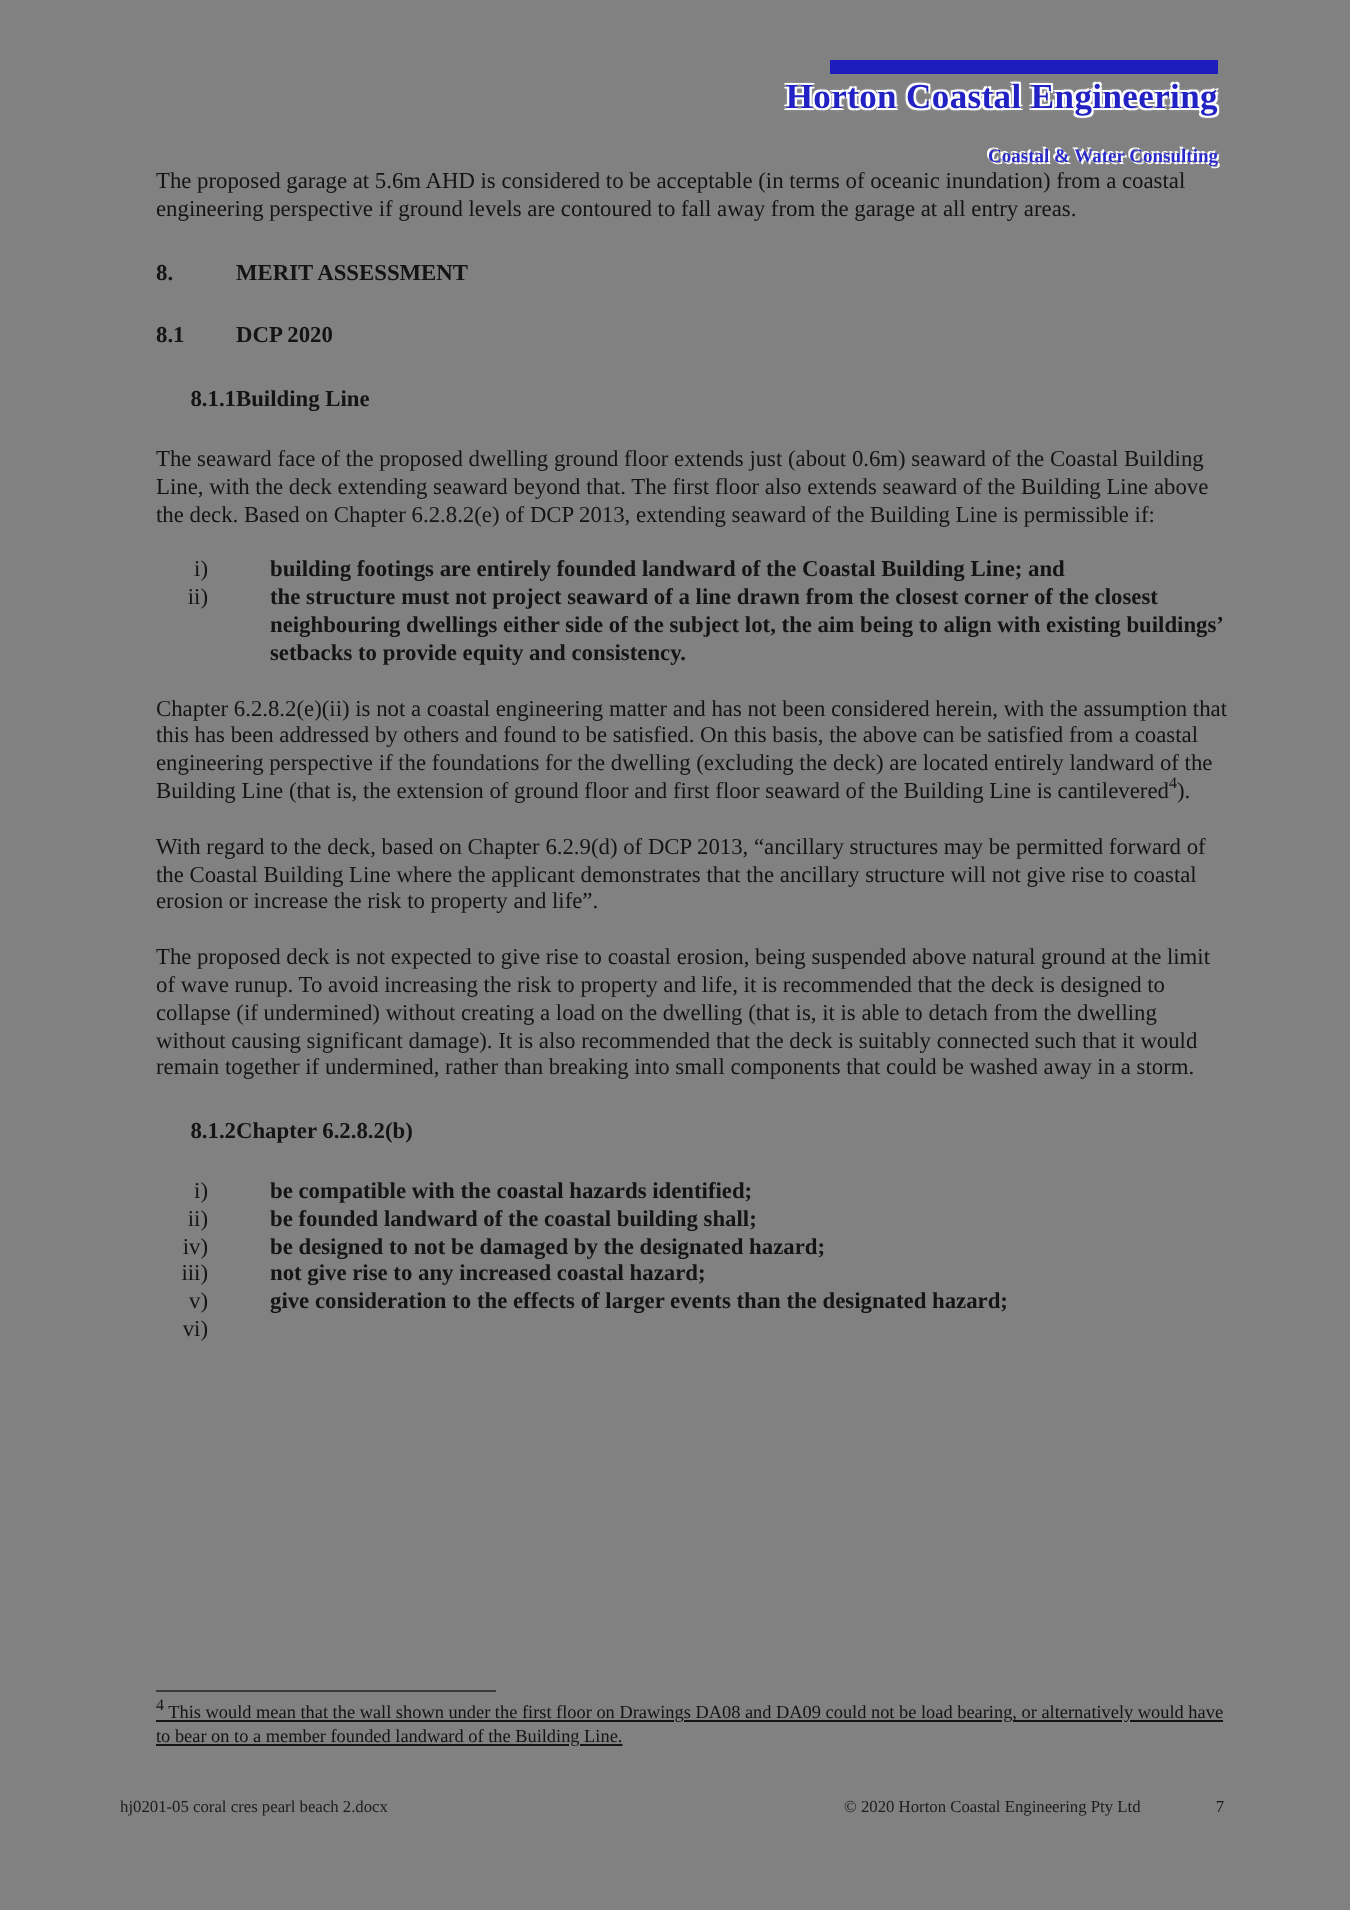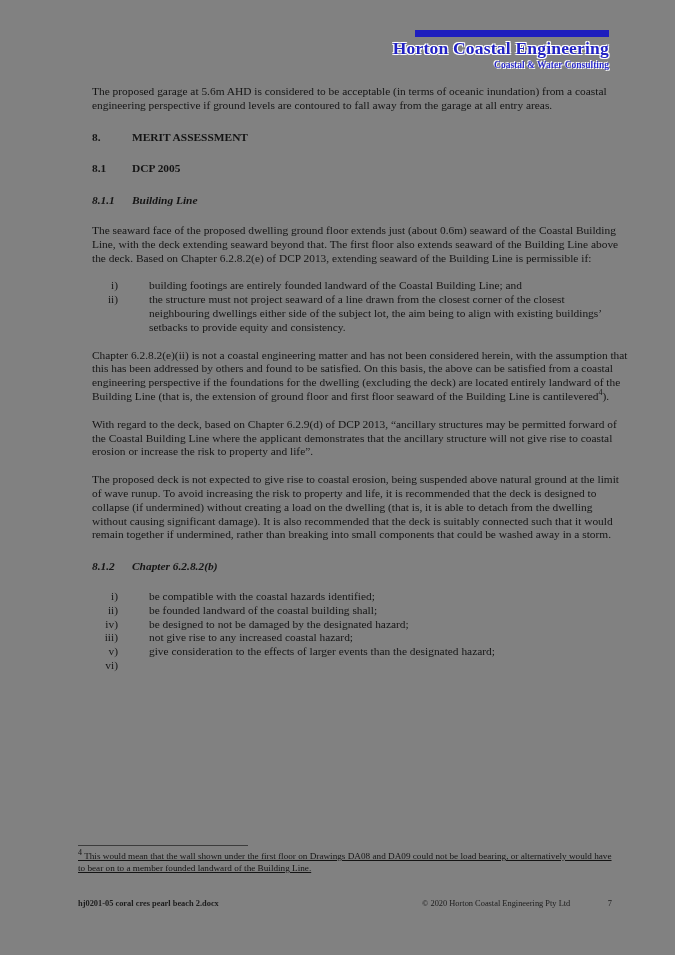--- a/index.html
+++ b/index.html
@@ -14,45 +14,45 @@
 
   
   .logo{position:absolute;top:30px;right:66px;text-align:right;}
   .logo-bar{height:7px;background:#1d1dbe;margin-left:22px;margin-bottom:1px;}
   .logo-title{
     font-size:17.5px;font-weight:bold;color:#2222c4;letter-spacing:.2px;
     text-shadow:0 0 2px #ffffff,1px 1px 0 #ffffff,-1px -1px 0 #ffffff,1px -1px 0 #ffffff,-1px 1px 0 #ffffff;
     white-space:nowrap;
   }
   .logo-sub{
-    font-size:9.5px;font-weight:bold;color:#2a2ac9;margin-top:1px;
+    font-size:9.5px;font-weight:bold;color:#2a2ac9;margin-top:15px;
     text-shadow:0 0 1px #ffffff,1px 1px 0 #ffffff,-1px -1px 0 #ffffff;
     white-space:nowrap;
   }
 
   
-  .content{position:absolute;left:92px;top:85px;width:536px;font-size:11.4px;line-height:1.21;}
+  .content{position:absolute;left:78px;top:85px;width:536px;font-size:11.4px;line-height:1.21;}
   p{margin:0 0 14px 0;}
   .gap-lg{margin-bottom:18px;}
   .heading{display:flex;font-weight:bold;margin:4px 0 18px 0;}
   .heading .hnum{width:40px;flex:none;}
-  .heading.h3{font-style:italic;margin-bottom:16px;}
+  .heading.h3{margin-bottom:16px;text-align:right;}
   .rlist{margin:0 0 14px 0;}
   .li{display:flex;}
   .li .num{width:26px;text-align:right;flex:none;}
-  .li .txt{margin-left:31px;flex:1;}
+  .li .txt{margin-left:31px;flex:1;font-weight:bold;}
   sup{font-size:8px;vertical-align:super;line-height:0;}
 
   
   .footnote{position:absolute;left:78px;top:845px;width:536px;font-size:9.2px;line-height:1.3;text-decoration:underline;}
   .footnote-rule{width:170px;border-top:1px solid #3c3c3c;margin-bottom:5px;}
 
   
   .footer{position:absolute;left:0;top:899px;width:675px;font-size:8.4px;color:#1c1c1c;}
-  .footer-left{position:absolute;left:78px;top:0;font-weight:bold;}
+  .footer-left{position:absolute;left:60px;top:0;}
   .footer-center{position:absolute;left:388px;top:0;margin-left:34px;}
   .footer-page{position:absolute;left:596px;top:0;width:16px;text-align:right;}
 </style>
 </head>
 <body>
 
 <div class="page">
 
   <div class="logo">
     <div class="logo-bar"></div>
@@ -64,21 +64,21 @@
 
     <p class="gap-lg">The proposed garage at 5.6m AHD is considered to be acceptable (in terms of oceanic inundation) from a coastal engineering perspective if ground levels are contoured to fall away from the garage at all entry areas.</p>
 
     <div class="heading">
       <span class="hnum">8.</span>
       <span>MERIT ASSESSMENT</span>
     </div>
 
     <div class="heading">
       <span class="hnum">8.1</span>
-      <span>DCP 2005</span>
+      <span>DCP 2020</span>
     </div>
 
     <div class="heading h3">
       <span class="hnum">8.1.1</span>
       <span>Building Line</span>
     </div>
 
     <p>The seaward face of the proposed dwelling ground floor extends just (about 0.6m) seaward of the Coastal Building Line, with the deck extending seaward beyond that.  The first floor also extends seaward of the Building Line above the deck.  Based on Chapter 6.2.8.2(e) of DCP 2013, extending seaward of the Building Line is permissible if:</p>
 
     <div class="rlist">

